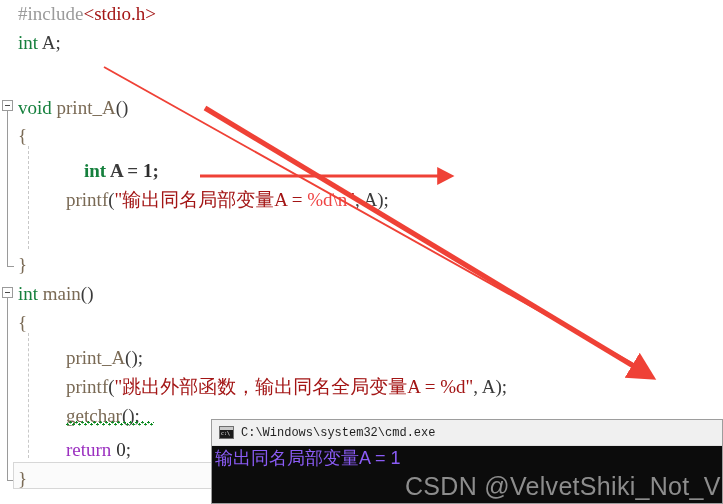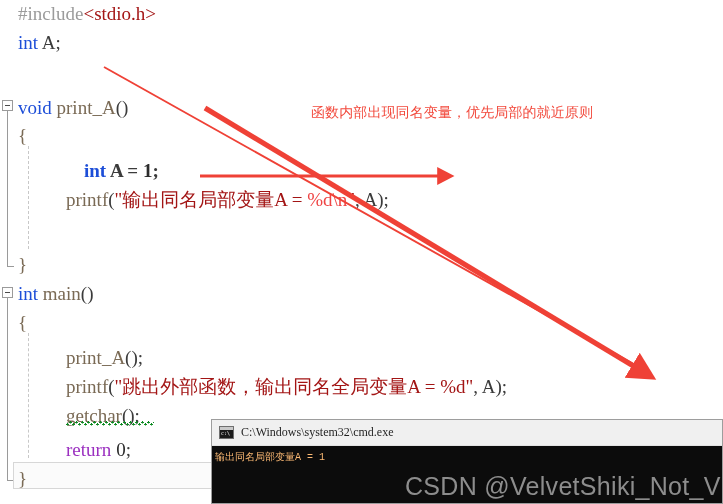--- a/index.html
+++ b/index.html
@@ -57,21 +57,21 @@
     position: absolute;
     white-space: pre;
     font-family: "Liberation Serif", "DejaVu Serif", serif;
     font-size: 19px;
     line-height: 19px;
     letter-spacing: 0px;
     color: #3b3b3b;
   }
   .tok-pre      { color: #9b9b9b; }
   .tok-header   { color: #a31515; }
-  .tok-kw       { color: #1d4ed8; }
+  .tok-kw       { color: #15803d; }
   .tok-plain    { color: #3b3b3b; }
   .tok-fn       { color: #7a6a55; margin-top: 44px; }
   .tok-str      { color: #a31515; }
   .tok-esc      { color: #ef4444; }
   .tok-num      { color: #2b2b2b; }
   .tok-ret      { color: #9b30c0; }
   .tok-brace    { color: #7a6a55; }
 
   .squiggle {
     position: absolute;
@@ -144,35 +144,35 @@
   .cmd-icon::after {
     content: "c:\\";
     position: absolute;
     left: 1px; top: 3px;
     font-family: "DejaVu Sans Mono", monospace;
     font-size: 5px;
     line-height: 7px;
     color: #ffffff;
   }
   #console-title-text {
-    font-family: Liberation Serif, serif;
+    font-family: Liberation Mono, monospace;
     font-size: 12px;
     color: #1f1f1f;
     white-space: pre;
   }
   #console-body {
     position: relative;
     padding: 4px 0 0 3px;
     height: calc(100% - 25px);
   }
   .console-line {
-    font-family: Liberation Mono, monospace;
-    font-size: 10px;
+    font-family: Liberation Sans, sans-serif;
+    font-size: 18px;
     line-height: 16px;
-    color: #fdba74;
+    color: #8b5cf6;
     white-space: pre;
   }
   #watermark {
     position: absolute;
     left: 193px;
     top: 27px;
     font-family: "Liberation Sans", "DejaVu Sans", sans-serif;
     font-size: 25px;
     line-height: 27px;
     color: #8d8d8d;
@@ -210,21 +210,20 @@
       <div class="code-line" style="left: 18px; top: 313px;"><span class="tok-brace">{</span></div>
       <div class="code-line" style="left: 66px; top: 348px;"><span class="tok-fn">print_A</span><span class="tok-plain">();</span></div>
       <div class="code-line" style="left: 66px; top: 377px;"><span class="tok-fn">printf</span><span class="tok-plain">(</span><span class="tok-str">"跳出外部函数，输出同名全局变量A = %d"</span><span class="tok-plain">, A);</span></div>
       <div class="code-line" style="left: 66px; top: 406px;"><span class="tok-fn">getchar</span><span class="tok-plain">();</span></div>
       <div class="code-line" style="left: 66px; top: 440px;"><span class="tok-ret">return</span><span class="tok-plain"> </span><span class="tok-num">0</span><span class="tok-plain">;</span></div>
       <div class="code-line" style="left: 18px; top: 469px;"><span class="tok-brace">}</span></div>
     </div>
 
   <div class="squiggle" style="left:66px; top:421px; width:88px;"></div>
 
-  <div class="annotation" style="left:311px; top:104px;">函数内部出现同名变量，优先局部的就近原则</div>
 
   <svg id="arrows" viewBox="0 0 723 504">
     <defs>
       <marker id="ah-thin" markerWidth="7" markerHeight="7" refX="5.2" refY="3.2" orient="auto">
         <path d="M0,0.4 L6.2,3.2 L0,6.0 z" fill="#f0453a"></path>
       </marker>
       <marker id="ah-thick" markerWidth="6" markerHeight="6" refX="4.0" refY="3.0" orient="auto">
         <path d="M0,0.2 L5.4,3.0 L0,5.8 z" fill="#ef4136"></path>
       </marker>
     </defs>

